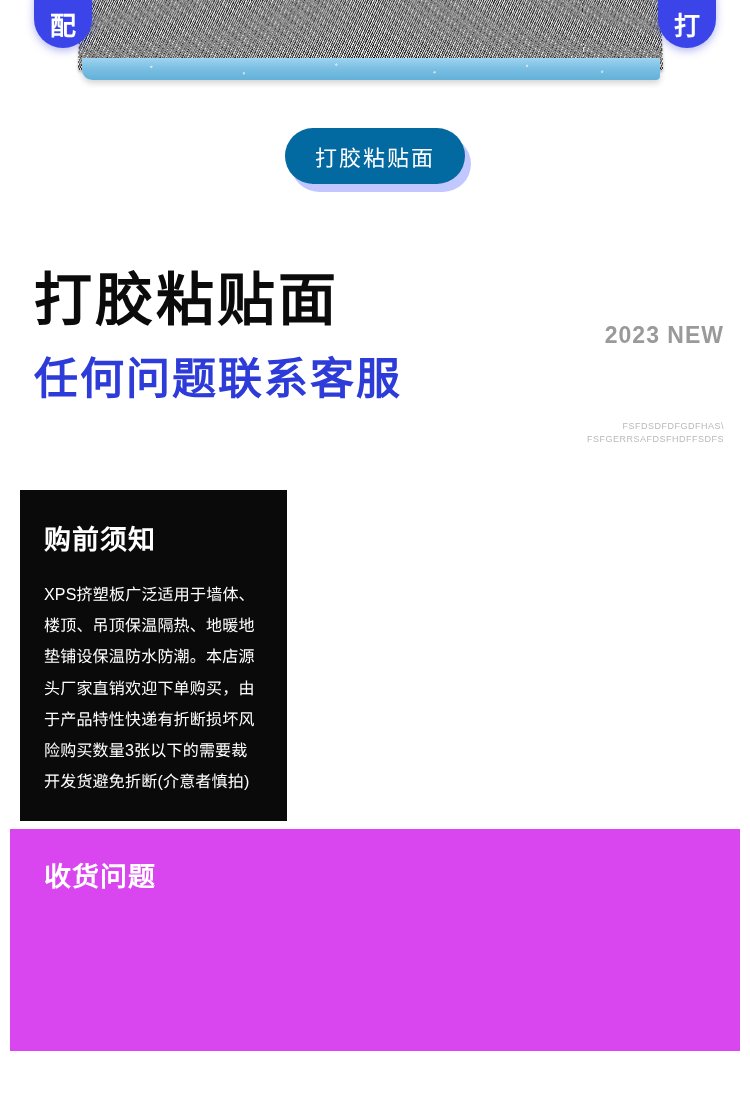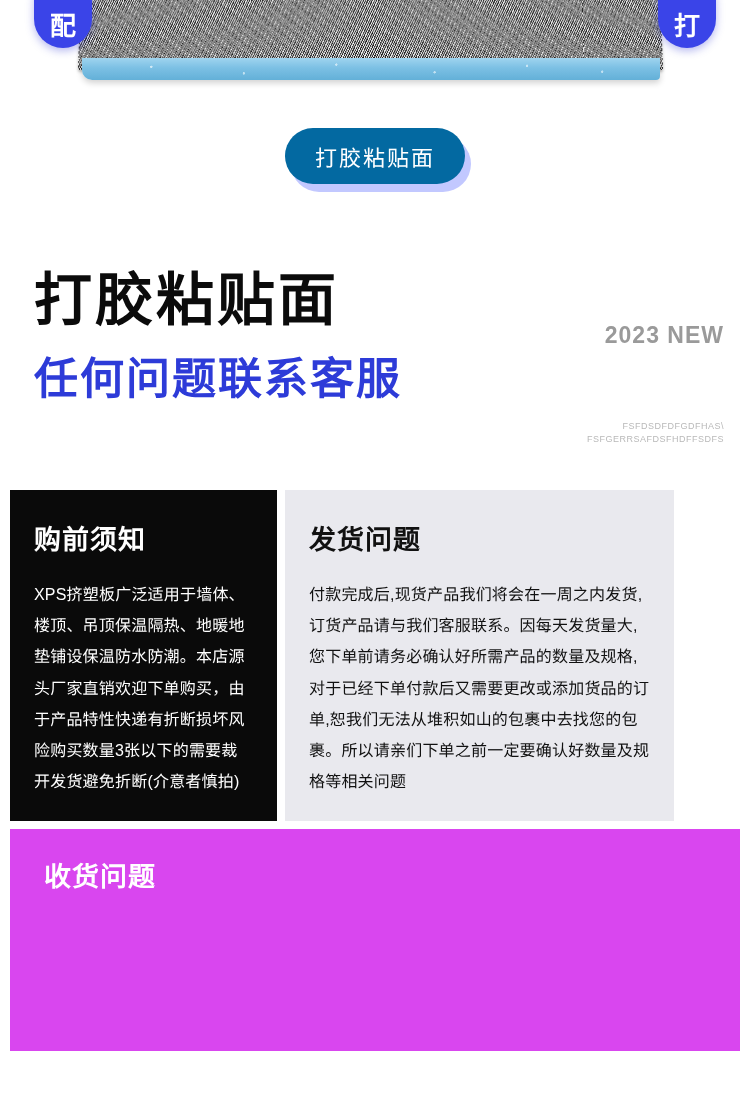--- a/index.html
+++ b/index.html
@@ -165,20 +165,21 @@
   }
   .panel {
     box-sizing: border-box;
     padding: 28px 24px 24px 24px;
   }
   .panel-dark {
     width: 267px;
     background: #0a0a0a;
     color: #ffffff;
     min-height: 302px;
+    margin-left: 10px;
   }
   .panel-gray {
     width: 389px;
     background: #e9e9ee;
     color: #111111;
     min-height: 302px;
   }
   .panel h3 {
     margin: 0 0 22px 0;
     font-size: 27px;
@@ -236,21 +237,17 @@
     <div>FSFDSDFDFGDFHAS\</div>
     <div>FSFGERRSAFDSFHDFFSDFS</div>
   </div>
 </div>
 
 <div class="panels">
   <div class="panel panel-dark">
     <h3>购前须知</h3>
     <p>XPS挤塑板广泛适用于墙体、楼顶、吊顶保温隔热、地暖地垫铺设保温防水防潮。本店源头厂家直销欢迎下单购买，由于产品特性快递有折断损坏风险购买数量3张以下的需要裁开发货避免折断(介意者慎拍)</p>
   </div>
-  <div class="panel panel-gray">
-    <h3>发货问题</h3>
-    <p>付款完成后,现货产品我们将会在一周之内发货,订货产品请与我们客服联系。因每天发货量大,您下单前请务必确认好所需产品的数量及规格,对于已经下单付款后又需要更改或添加货品的订单,恕我们无法从堆积如山的包裹中去找您的包裹。所以请亲们下单之前一定要确认好数量及规格等相关问题</p>
-  </div>
 </div>
 
 <div class="panel-blue">
   <h3>收货问题</h3>
 </div>
 
 </body></html>

